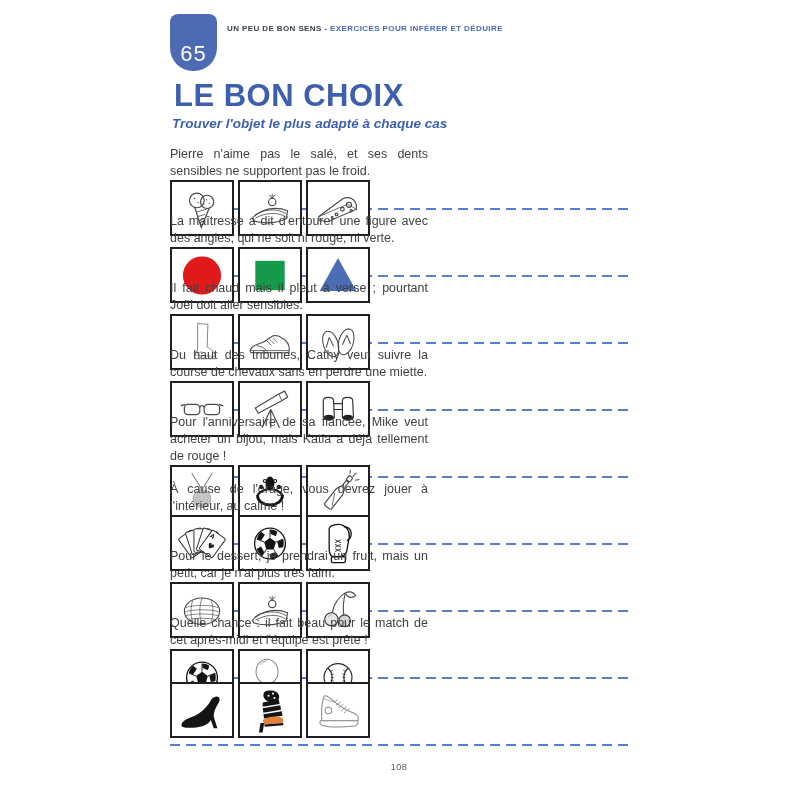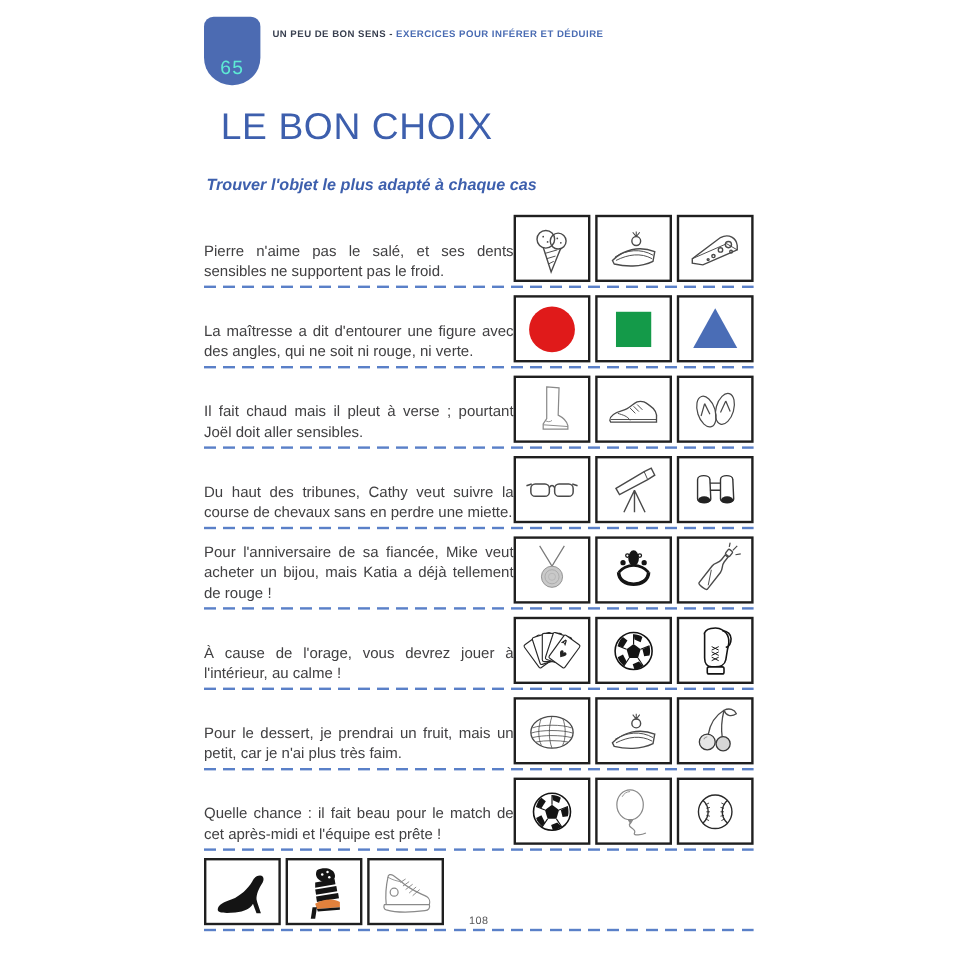--- a/index.html
+++ b/index.html
@@ -10,43 +10,43 @@
   }
   .page{position:relative;width:800px;height:800px;background:#fff;overflow:hidden;}
   .content{position:absolute;left:170px;top:14px;width:458px;}
 
   
   .badge{
     position:absolute;left:0;top:0;width:47px;height:57px;
     background:var(--badge);
     border-radius:8px 8px 23px 23px;
     display:flex;align-items:flex-end;justify-content:center;
-    color:#5eead4;font-size:16px;font-weight:300;letter-spacing:1px;
+    color:#ffffff;font-size:22px;font-weight:300;letter-spacing:1px;
     padding-bottom:4px;box-sizing:border-box;
   }
   .series{
     position:absolute;left:57px;top:10px;
     font-size:8px;font-weight:bold;letter-spacing:.4px;white-space:nowrap;
   }
   .series .dark{color:var(--series-dark);}
   .series .blue{color:var(--series-blue);}
   .title{
-    margin:14px;padding-top:62px;
-    font-size:31px;font-weight:normal;letter-spacing:.5px;
+    margin:4px;padding-top:62px;
+    font-size:31px;font-weight:bold;letter-spacing:.5px;
     color:var(--accent);line-height:1;
   }
   .subtitle{
-    margin:25px 0 0 2px;
+    margin:5px 0 0 2px;
     font-size:13.5px;font-weight:bold;font-style:italic;
     color:var(--accent);
   }
 
   
   .main{margin-top:15px;}
-  .row{display:flex;justify-content:space-between;align-items:flex-end;height:59px;}
+  .row{display:flex;justify-content:space-between;align-items:flex-start;height:59px;flex-direction:column;}
   .row-text{
     width:258px;font-size:12.5px;line-height:1.36;color:var(--ink);
     text-align:justify;
   }
   .boxes{display:flex;gap:4px;}
   .box{
     width:60px;height:52px;background:#fff;border:2px solid #1f1f1f;
     display:flex;align-items:center;justify-content:center;overflow:hidden;
   }
   .icon svg{width:54px;height:47px;display:block;}

